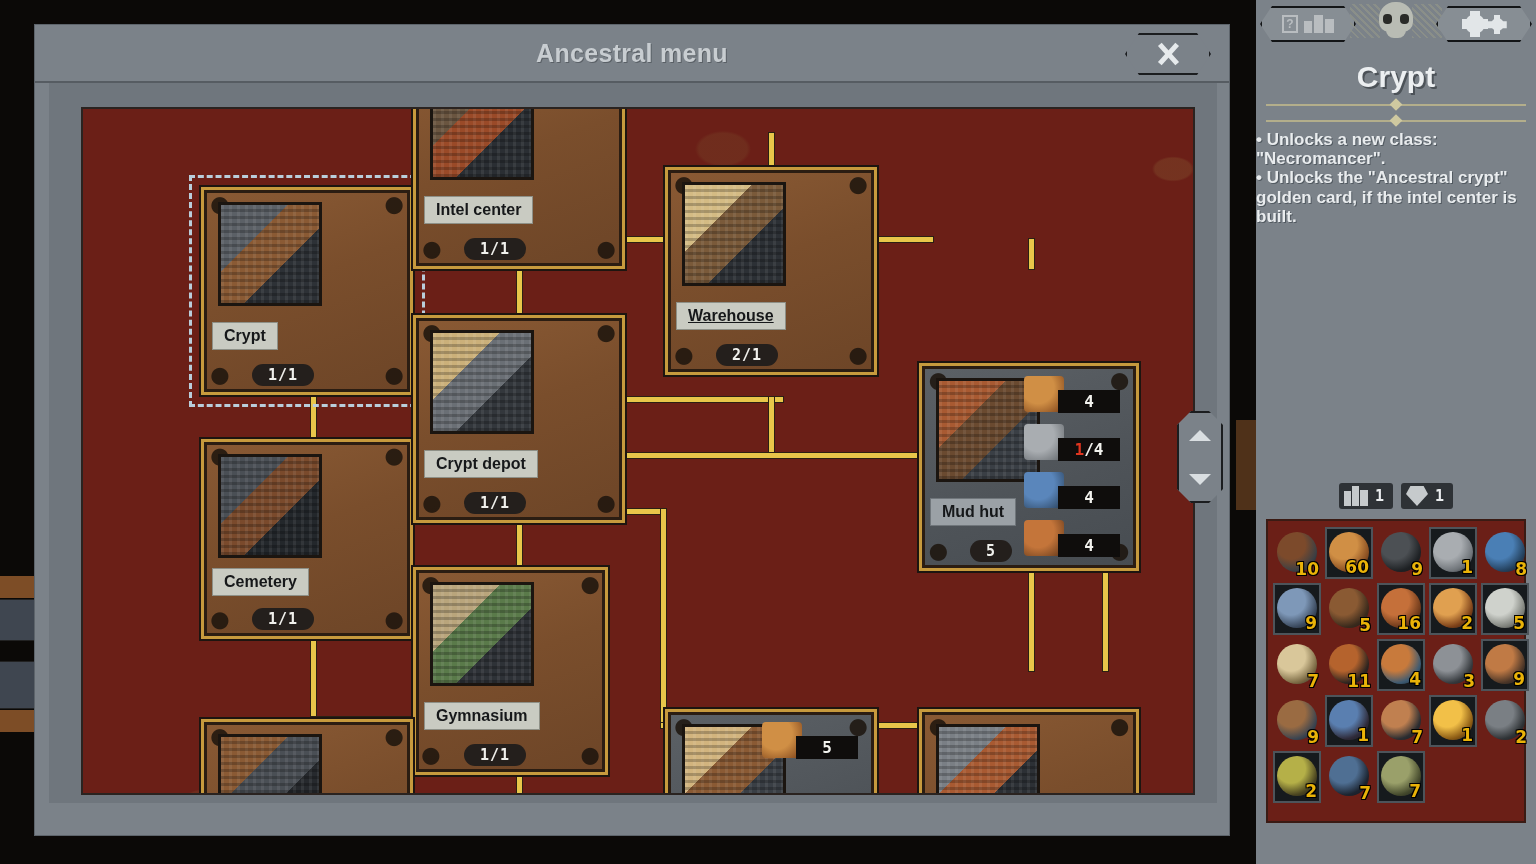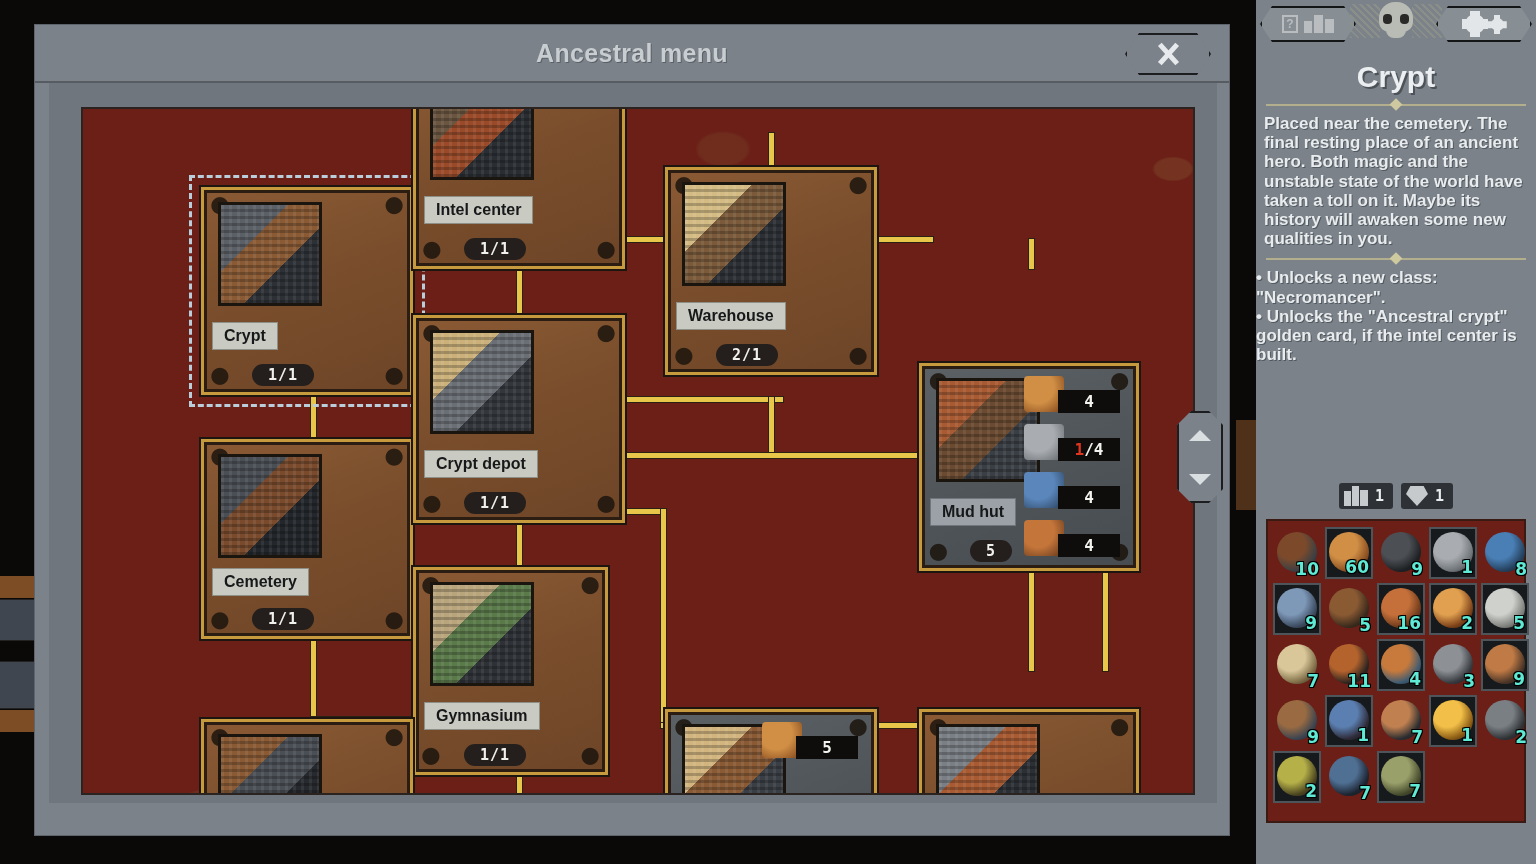--- a/index.html
+++ b/index.html
@@ -296,21 +296,21 @@
   }
   .inv-slot.framed {
     border: 2px solid #4d545a; background: #161a1d;
   }
   .inv-icon {
     position: absolute; left: 50%; top: 48%; transform: translate(-50%,-50%);
     width: 40px; height: 40px; border-radius: 50%;
   }
   .inv-qty {
     position: relative; z-index: 2;
-    color: #5eead4; font-size: 17px; font-weight: bold;
+    color: #eab308; font-size: 17px; font-weight: bold;
     font-family: "DejaVu Sans", sans-serif;
     text-shadow: 1px 1px 0 #000, -1px 1px 0 #000, 1px -1px 0 #000, -1px -1px 0 #000;
     padding-right: 2px;
   }
 </style>
 </head>
 <body>
 
 <div id="root">
 
@@ -388,21 +388,21 @@
               <div class="thumb-px" style="inset: 0px; background: repeating-linear-gradient(0deg, rgba(0, 0, 0, 0.22) 0px, rgba(0, 0, 0, 0.22) 3px, transparent 3px, transparent 7px), repeating-linear-gradient(90deg, rgba(255, 255, 255, 0.07) 0px, rgba(255, 255, 255, 0.07) 3px, transparent 3px, transparent 8px);"></div>
             </div>
             <div class="card-name" style="top: 132px;">Gymnasium</div>
             <div class="card-count" style="left: 48px; top: 174px;">1/1</div>
           </div>
           <div class="card" style="left: 582px; top: 58px; width: 212px; height: 208px;">
             <div class="card-ornament"></div>
             <div class="card-thumb" style="background: linear-gradient(135deg, rgb(212, 187, 132) 0px, rgb(212, 187, 132) 34%, rgb(122, 90, 58) 34%, rgb(122, 90, 58) 62%, rgb(44, 48, 53) 62%, rgb(44, 48, 53) 100%);">
               <div class="thumb-px" style="inset: 0px; background: repeating-linear-gradient(0deg, rgba(0, 0, 0, 0.22) 0px, rgba(0, 0, 0, 0.22) 3px, transparent 3px, transparent 7px), repeating-linear-gradient(90deg, rgba(255, 255, 255, 0.07) 0px, rgba(255, 255, 255, 0.07) 3px, transparent 3px, transparent 8px);"></div>
             </div>
-            <div class="card-name" style="top: 132px;">Warehouse</div>
+            <div class="card-name" style="top: 132px; text-decoration: underline;">Warehouse</div>
             <div class="card-count" style="left: 48px; top: 174px;">2/1</div>
           </div>
           <div class="card dark" style="left: 836px; top: 254px; width: 220px; height: 208px;">
             <div class="card-ornament"></div>
             <div class="card-thumb" style="background: linear-gradient(135deg, rgb(168, 90, 50) 0px, rgb(168, 90, 50) 34%, rgb(106, 74, 48) 34%, rgb(106, 74, 48) 62%, rgb(58, 63, 69) 62%, rgb(58, 63, 69) 100%);">
               <div class="thumb-px" style="inset: 0px; background: repeating-linear-gradient(0deg, rgba(0, 0, 0, 0.22) 0px, rgba(0, 0, 0, 0.22) 3px, transparent 3px, transparent 7px), repeating-linear-gradient(90deg, rgba(255, 255, 255, 0.07) 0px, rgba(255, 255, 255, 0.07) 3px, transparent 3px, transparent 8px);"></div>
             </div>
             <div class="card-name grey" style="top: 132px;">Mud hut</div>
             <div class="card-count" style="left: 48px; top: 174px;">5</div>
             <div class="cost-col">
@@ -470,23 +470,20 @@
         <div class="skull-jaw"></div>
       </div>
       <div class="pill right">
         <div class="gear big"></div>
         <div class="gear small"></div>
       </div>
     </div>
 
     <div class="sb-title">Crypt</div>
     <div class="divider"></div>
-    <div class="sb-body">
-      <p>Placed near the cemetery. The final resting place of an ancient hero. Both magic and the unstable state of the world have taken a toll on it. Maybe its history will awaken some new qualities in you.</p>
-    </div>
     <div class="divider"></div>
     <div class="sb-body sb-effects" id="effects-list">
         <p>• Unlocks a new class: "Necromancer".</p>
         <p>• Unlocks the "Ancestral crypt" golden card, if the intel center is built.</p>
       </div>
 
     <div class="res-counters" id="res-counters">
         <div class="res-counter">
           <div class="ri-house"></div>
           <span class="num">1</span>

